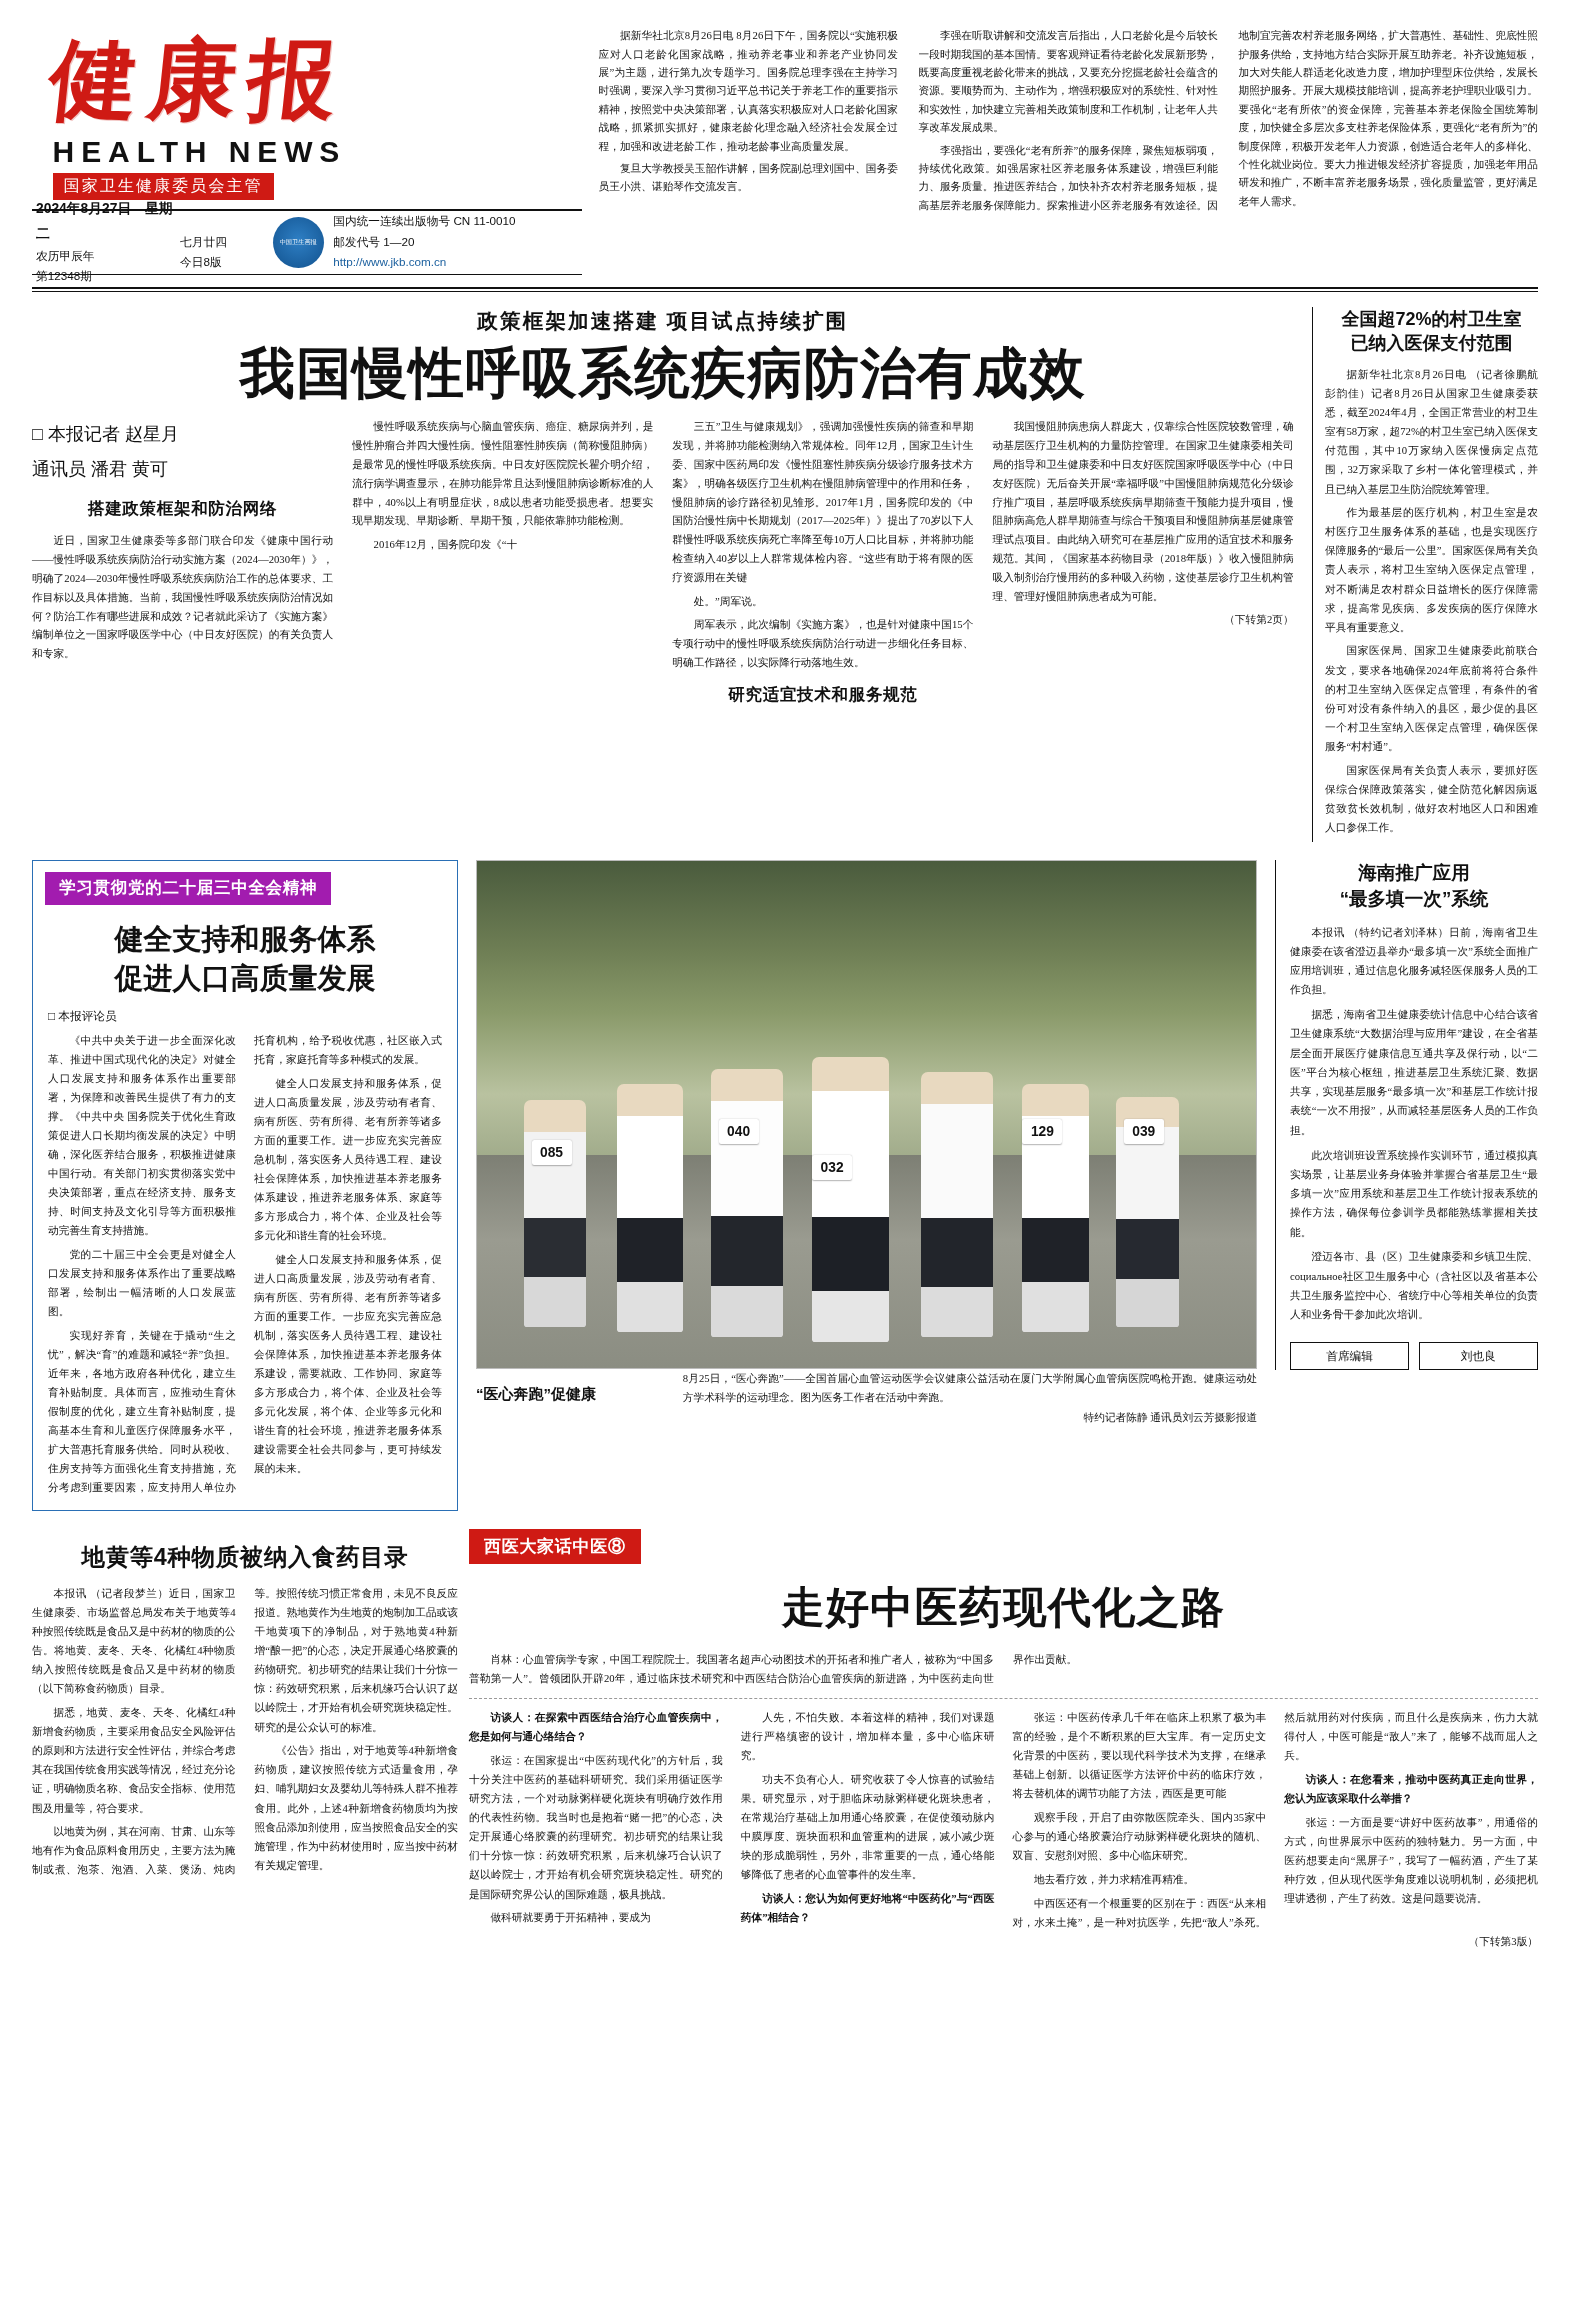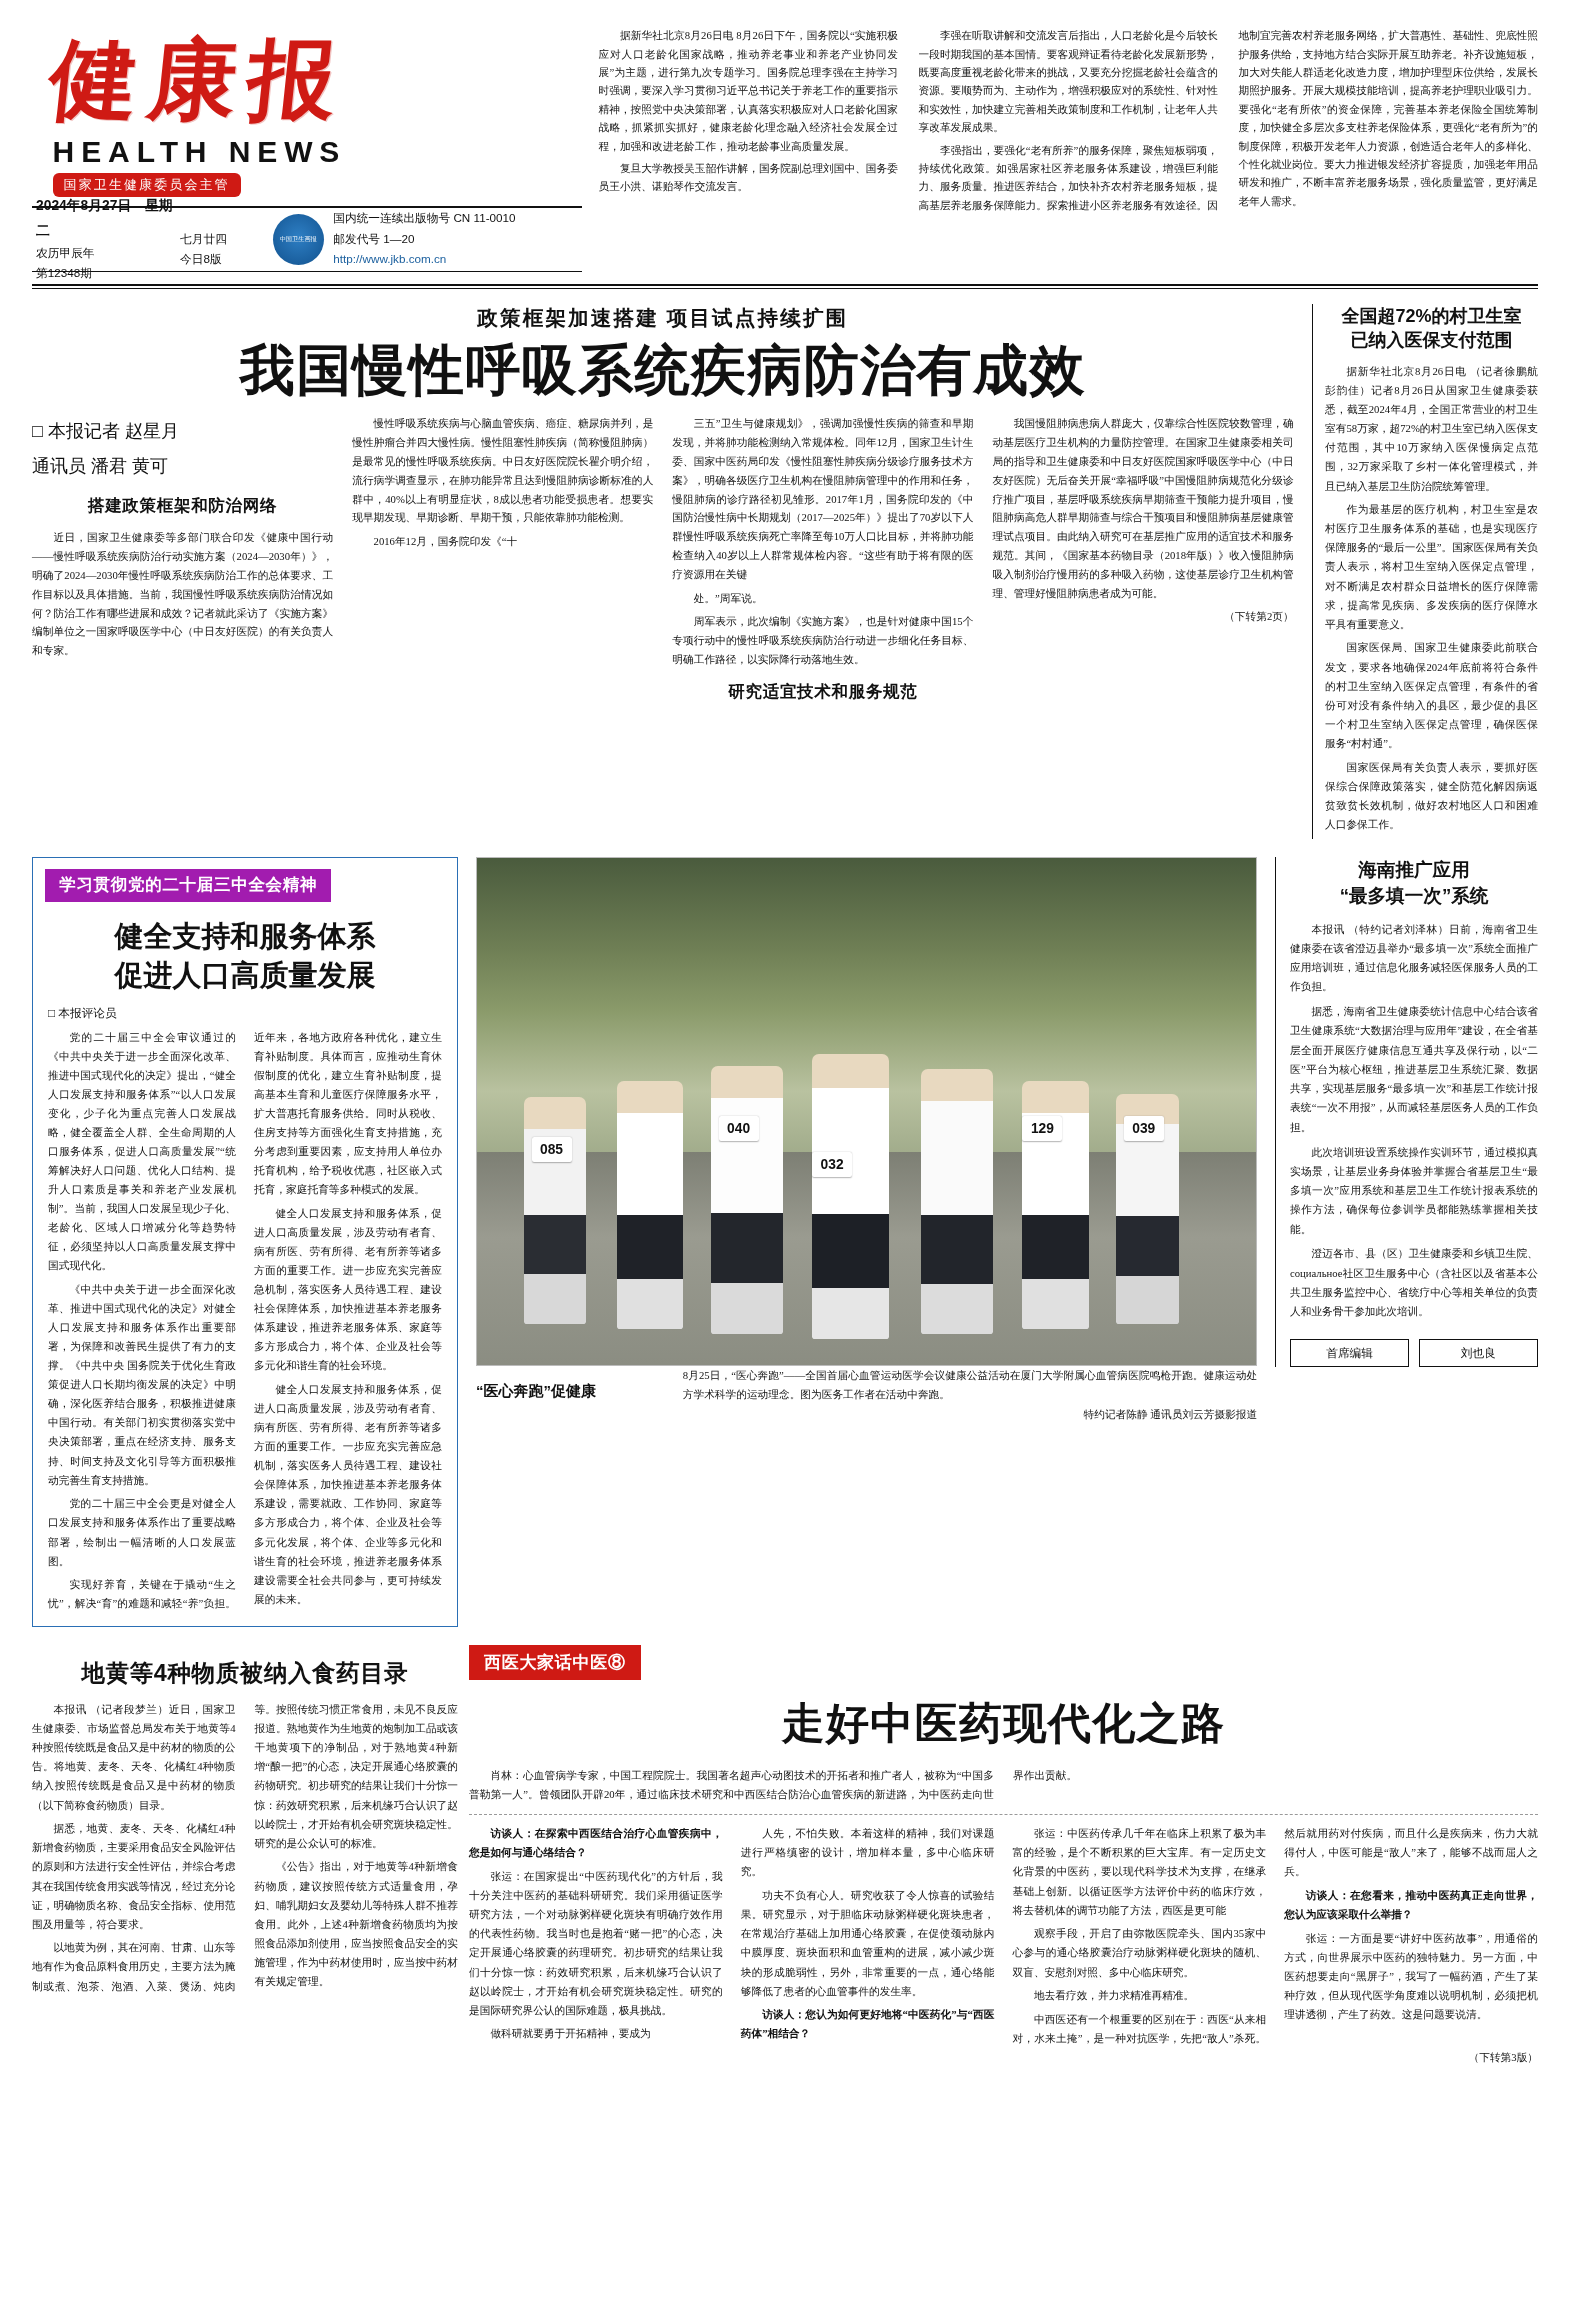--- a/index.html
+++ b/index.html
@@ -26,21 +26,21 @@
   }
   .logo-en{
     margin:9.6px 0 0 20.6px;
     font-family:"Liberation Sans",sans-serif;
     font-size:30px;font-weight:700;letter-spacing:6.9px;color:#111;
   }
   .logo-sub{
     margin:4.1px 0 0 20.6px;
     background:#cf1a14;color:#fff;display:inline-block;
     font-family:"Liberation Sans",sans-serif;
-    font-size:13px;letter-spacing:2.1px;padding:2.8px 11px 3.4px 11px;border-radius:6px;
+    font-size:16px;letter-spacing:2.1px;padding:2.8px 11px 3.4px 11px;
   }
   .mast-info{
     margin:8.3px 0 0 0;border-top:2.1px solid #111;border-bottom:1.4px solid #111;
     display:flex;align-items:center;height:63px;position:relative;
   }
   .mi-col{font-family:"Liberation Sans",sans-serif;font-size:11.7px;line-height:1.75;color:#111;}
   .mi-1{width:144px;padding-left:4.1px;}
   .mi-1 .big{font-size:13.8px;font-weight:700;}
   .mi-2{width:83px;text-align:left;font-size:11.7px;}
   .mi-seal{
@@ -253,21 +253,20 @@
   </div>
 
   <div class="mid">
 
     <div class="mid-left">
       <div class="tag">学习贯彻党的二十届三中全会精神</div>
       <h2 style="white-space:pre-line">健全支持和服务体系
 促进人口高质量发展</h2>
       <div class="comment-by">□ 本报评论员</div>
       <div class="body2">
-        <p>党的二十届三中全会审议通过的《中共中央关于进一步全面深化改革、推进中国式现代化的决定》提出，“健全人口发展支持和服务体系”“以人口发展变化，少子化为重点完善人口发展战略，健全覆盖全人群、全生命周期的人口服务体系，促进人口高质量发展”“统筹解决好人口问题、优化人口结构、提升人口素质是事关和养老产业发展机制”。当前，我国人口发展呈现少子化、老龄化、区域人口增减分化等趋势特征，必须坚持以人口高质量发展支撑中国式现代化。</p>
         <p>《中共中央关于进一步全面深化改革、推进中国式现代化的决定》对健全人口发展支持和服务体系作出重要部署，为保障和改善民生提供了有力的支撑。《中共中央 国务院关于优化生育政策促进人口长期均衡发展的决定》中明确，深化医养结合服务，积极推进健康中国行动。有关部门初实贯彻落实党中央决策部署，重点在经济支持、服务支持、时间支持及文化引导等方面积极推动完善生育支持措施。</p>
         <p>党的二十届三中全会更是对健全人口发展支持和服务体系作出了重要战略部署，绘制出一幅清晰的人口发展蓝图。</p>
         <p>实现好养育，关键在于撬动“生之忧”，解决“育”的难题和减轻“养”负担。近年来，各地方政府各种优化，建立生育补贴制度。具体而言，应推动生育休假制度的优化，建立生育补贴制度，提高基本生育和儿童医疗保障服务水平，扩大普惠托育服务供给。同时从税收、住房支持等方面强化生育支持措施，充分考虑到重要因素，应支持用人单位办托育机构，给予税收优惠，社区嵌入式托育，家庭托育等多种模式的发展。</p>
         <p>健全人口发展支持和服务体系，促进人口高质量发展，涉及劳动有者育、病有所医、劳有所得、老有所养等诸多方面的重要工作。进一步应充实完善应急机制，落实医务人员待遇工程、建设社会保障体系，加快推进基本养老服务体系建设，推进养老服务体系、家庭等多方形成合力，将个体、企业及社会等多元化和谐生育的社会环境。</p>
         <p>健全人口发展支持和服务体系，促进人口高质量发展，涉及劳动有者育、病有所医、劳有所得、老有所养等诸多方面的重要工作。一步应充实完善应急机制，落实医务人员待遇工程、建设社会保障体系，加快推进基本养老服务体系建设，需要就政、工作协同、家庭等多方形成合力，将个体、企业及社会等多元化发展，将个体、企业等多元化和谐生育的社会环境，推进养老服务体系建设需要全社会共同参与，更可持续发展的未来。</p>
       </div>
     </div>
 
     <div class="mid-center">
       <div class="photo">

